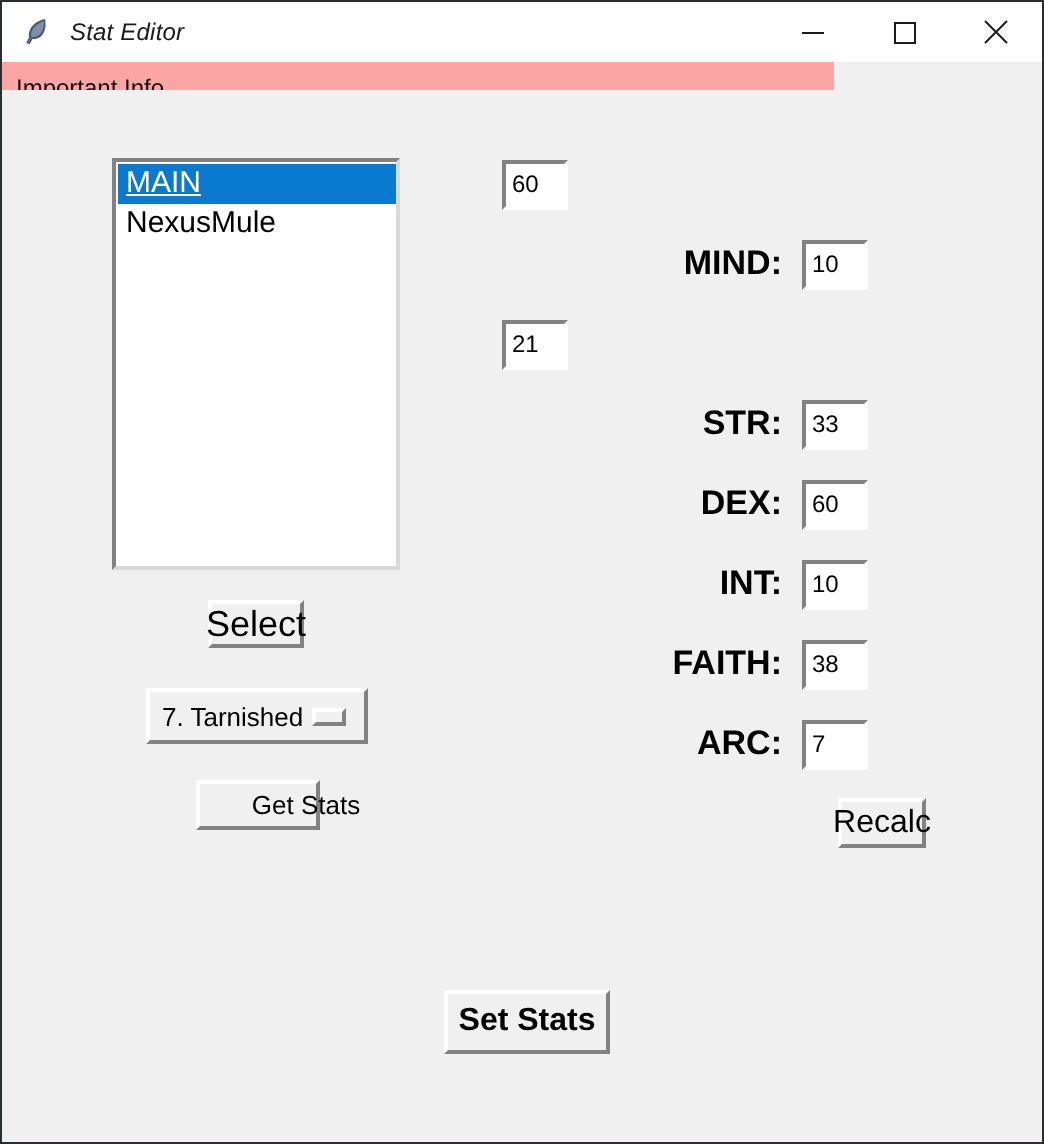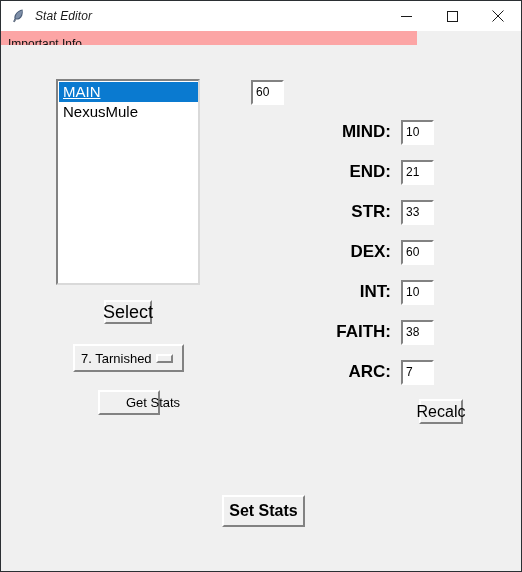--- a/index.html
+++ b/index.html
@@ -334,21 +334,20 @@
     <div class="tk-button" id="get-stats-button">Get Stats</div>
 
     <div class="stat-row" style="left:250px; top:34px;">
       <span class="tk-entry">60</span>
     </div>
     <div class="stat-row" style="left:250px; top:74px;">
       <span class="stat-label">MIND:</span>
       <span class="tk-entry">10</span>
     </div>
     <div class="stat-row" style="left:250px; top:114px;">
-      <span class="stat-label">END:</span>
       <span class="tk-entry">21</span>
     </div>
     <div class="stat-row" style="left:250px; top:154px;">
       <span class="stat-label">STR:</span>
       <span class="tk-entry">33</span>
     </div>
     <div class="stat-row" style="left:250px; top:194px;">
       <span class="stat-label">DEX:</span>
       <span class="tk-entry">60</span>
     </div>

